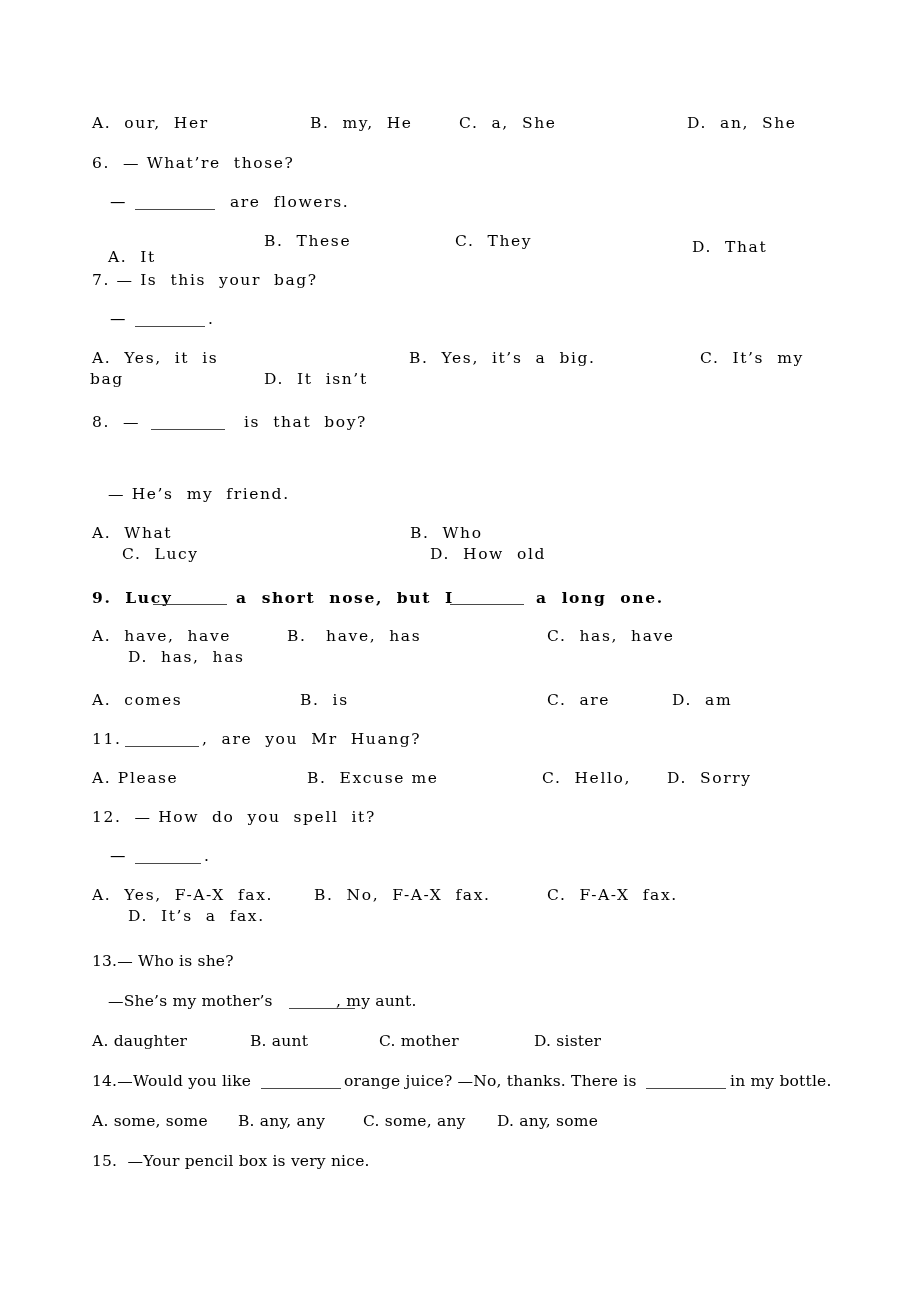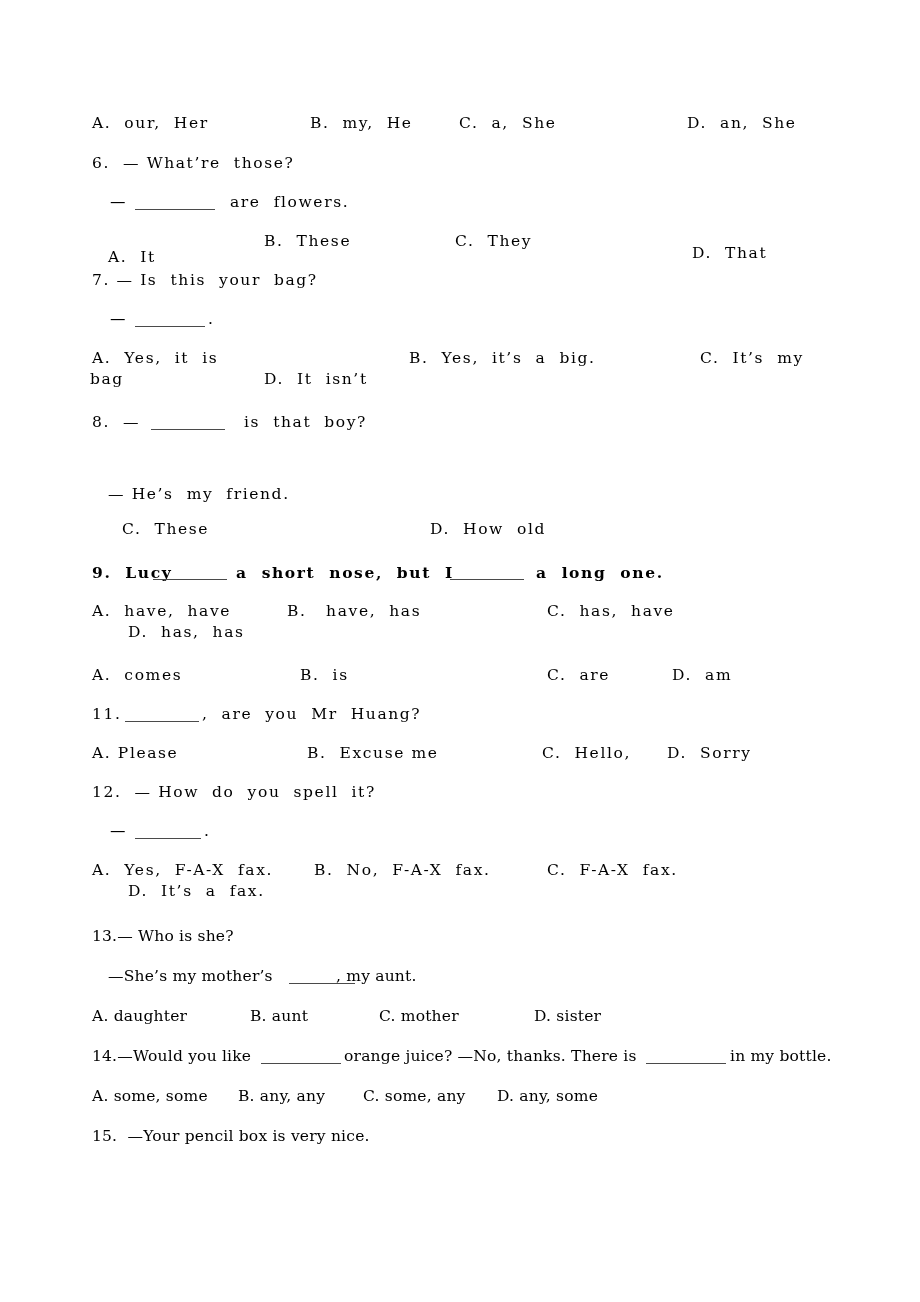--- a/index.html
+++ b/index.html
@@ -85,21 +85,21 @@
     </div>
     <div class="row" style="height:39px;">
       <span class="run sp dash" style="left:18px; top:8px;">—</span>
       <span class="blank w80" style="position:absolute; left:42px; top:7px;"></span>
       <span class="run sp" style="left:138px; top:8px;">are  flowers.</span>
     </div>
     <div class="row" style="height:39px;">
       <span class="run sp" style="left:16px; top:8px;margin-top:16px;">A.  It</span>
       <span class="run sp" style="left:172px; top:8px;">B.  These</span>
       <span class="run sp" style="left:363px; top:8px;">C.  They</span>
-      <span class="run sp" style="left:600px; top:20px;">D.  That</span>
+      <span class="run sp" style="left:600px; top:14px;">D.  That</span>
     </div>
 
     <div class="row" style="height:39px;">
       <span class="run sp" style="left:0px; top:8px;">7. — Is  this  your  bag?</span>
     </div>
     <div class="row" style="height:39px;">
       <span class="run sp dash" style="left:18px; top:8px;">—</span>
       <span class="blank w70" style="position:absolute; left:42px; top:7px;"></span>
       <span class="run sp" style="left:116px; top:8px;">.</span>
     </div>
@@ -114,22 +114,26 @@
     </div>
 
     <div class="row" style="height:39px;">
       <span class="run sp" style="left:0px; top:8px;">8.  —</span>
       <span class="blank w74" style="position:absolute; left:58px; top:7px;"></span>
       <span class="run sp" style="left:152px; top:8px;">is  that  boy?</span>
     </div>
     <div class="row" style="height:39px;margin-top:33px;">
       <span class="run sp" style="left:16px; top:8px;">— He’s  my  friend.</span>
     </div>
-    <div class="row" style="height:39px;">
-      <span class="run sp" style="left:30px; top:4px;">C.  These</span>
+    <div class="row" style="height:25px;">
+      <span class="run sp" style="left:0px; top:8px;">A.  What</span>
+      <span class="run sp" style="left:318px; top:8px;">B.  Who</span>
+    </div>
+    <div class="row" style="height:39px;">
+      <span class="run sp" style="left:30px; top:4px;">C.  Lucy</span>
       <span class="run sp" style="left:338px; top:4px;">D.  How  old</span>
     </div>
 
     <div class="row" style="height:39px;font-weight:bold;">
       <span class="run sp" style="left:0px; top:8px;">9.  Lucy</span>
       <span class="blank w74" style="position:absolute; left:60px; top:7px;"></span>
       <span class="run sp" style="left:144px; top:8px;">a  short  nose,  but  I</span>
       <span class="blank w74" style="position:absolute; left:357px; top:7px;"></span>
       <span class="run sp" style="left:444px; top:8px;">a  long  one.</span>
     </div>

